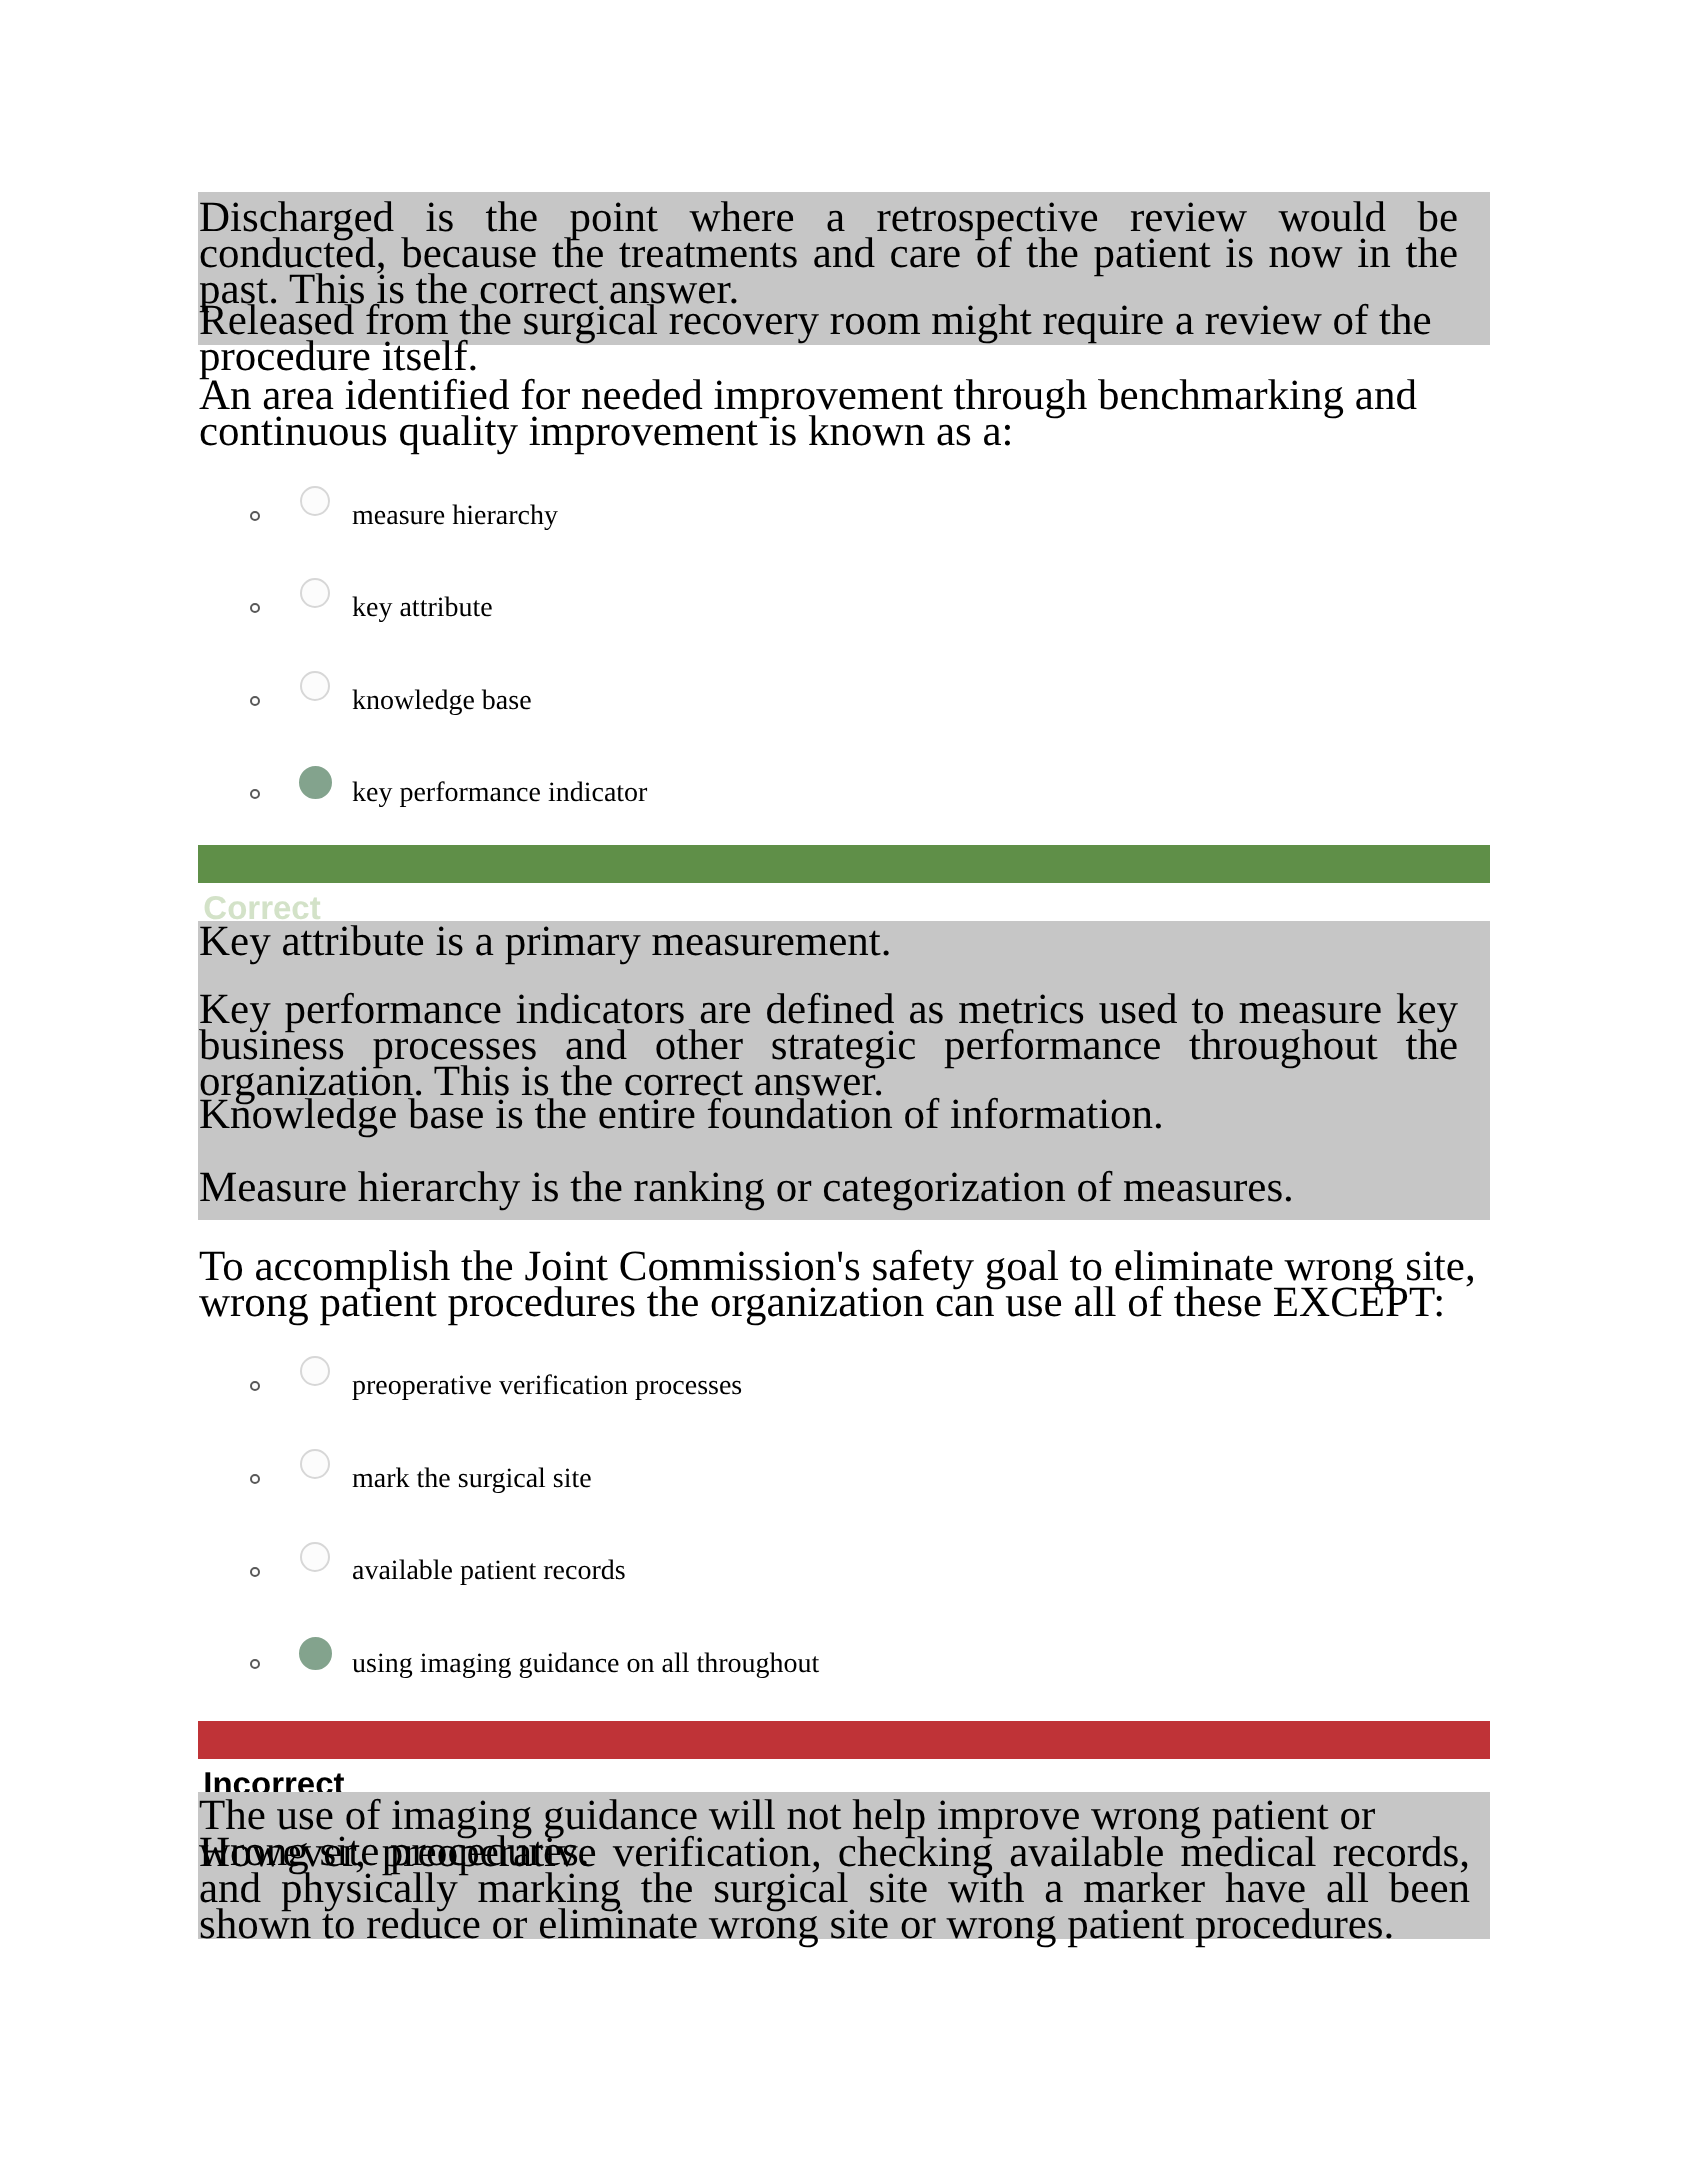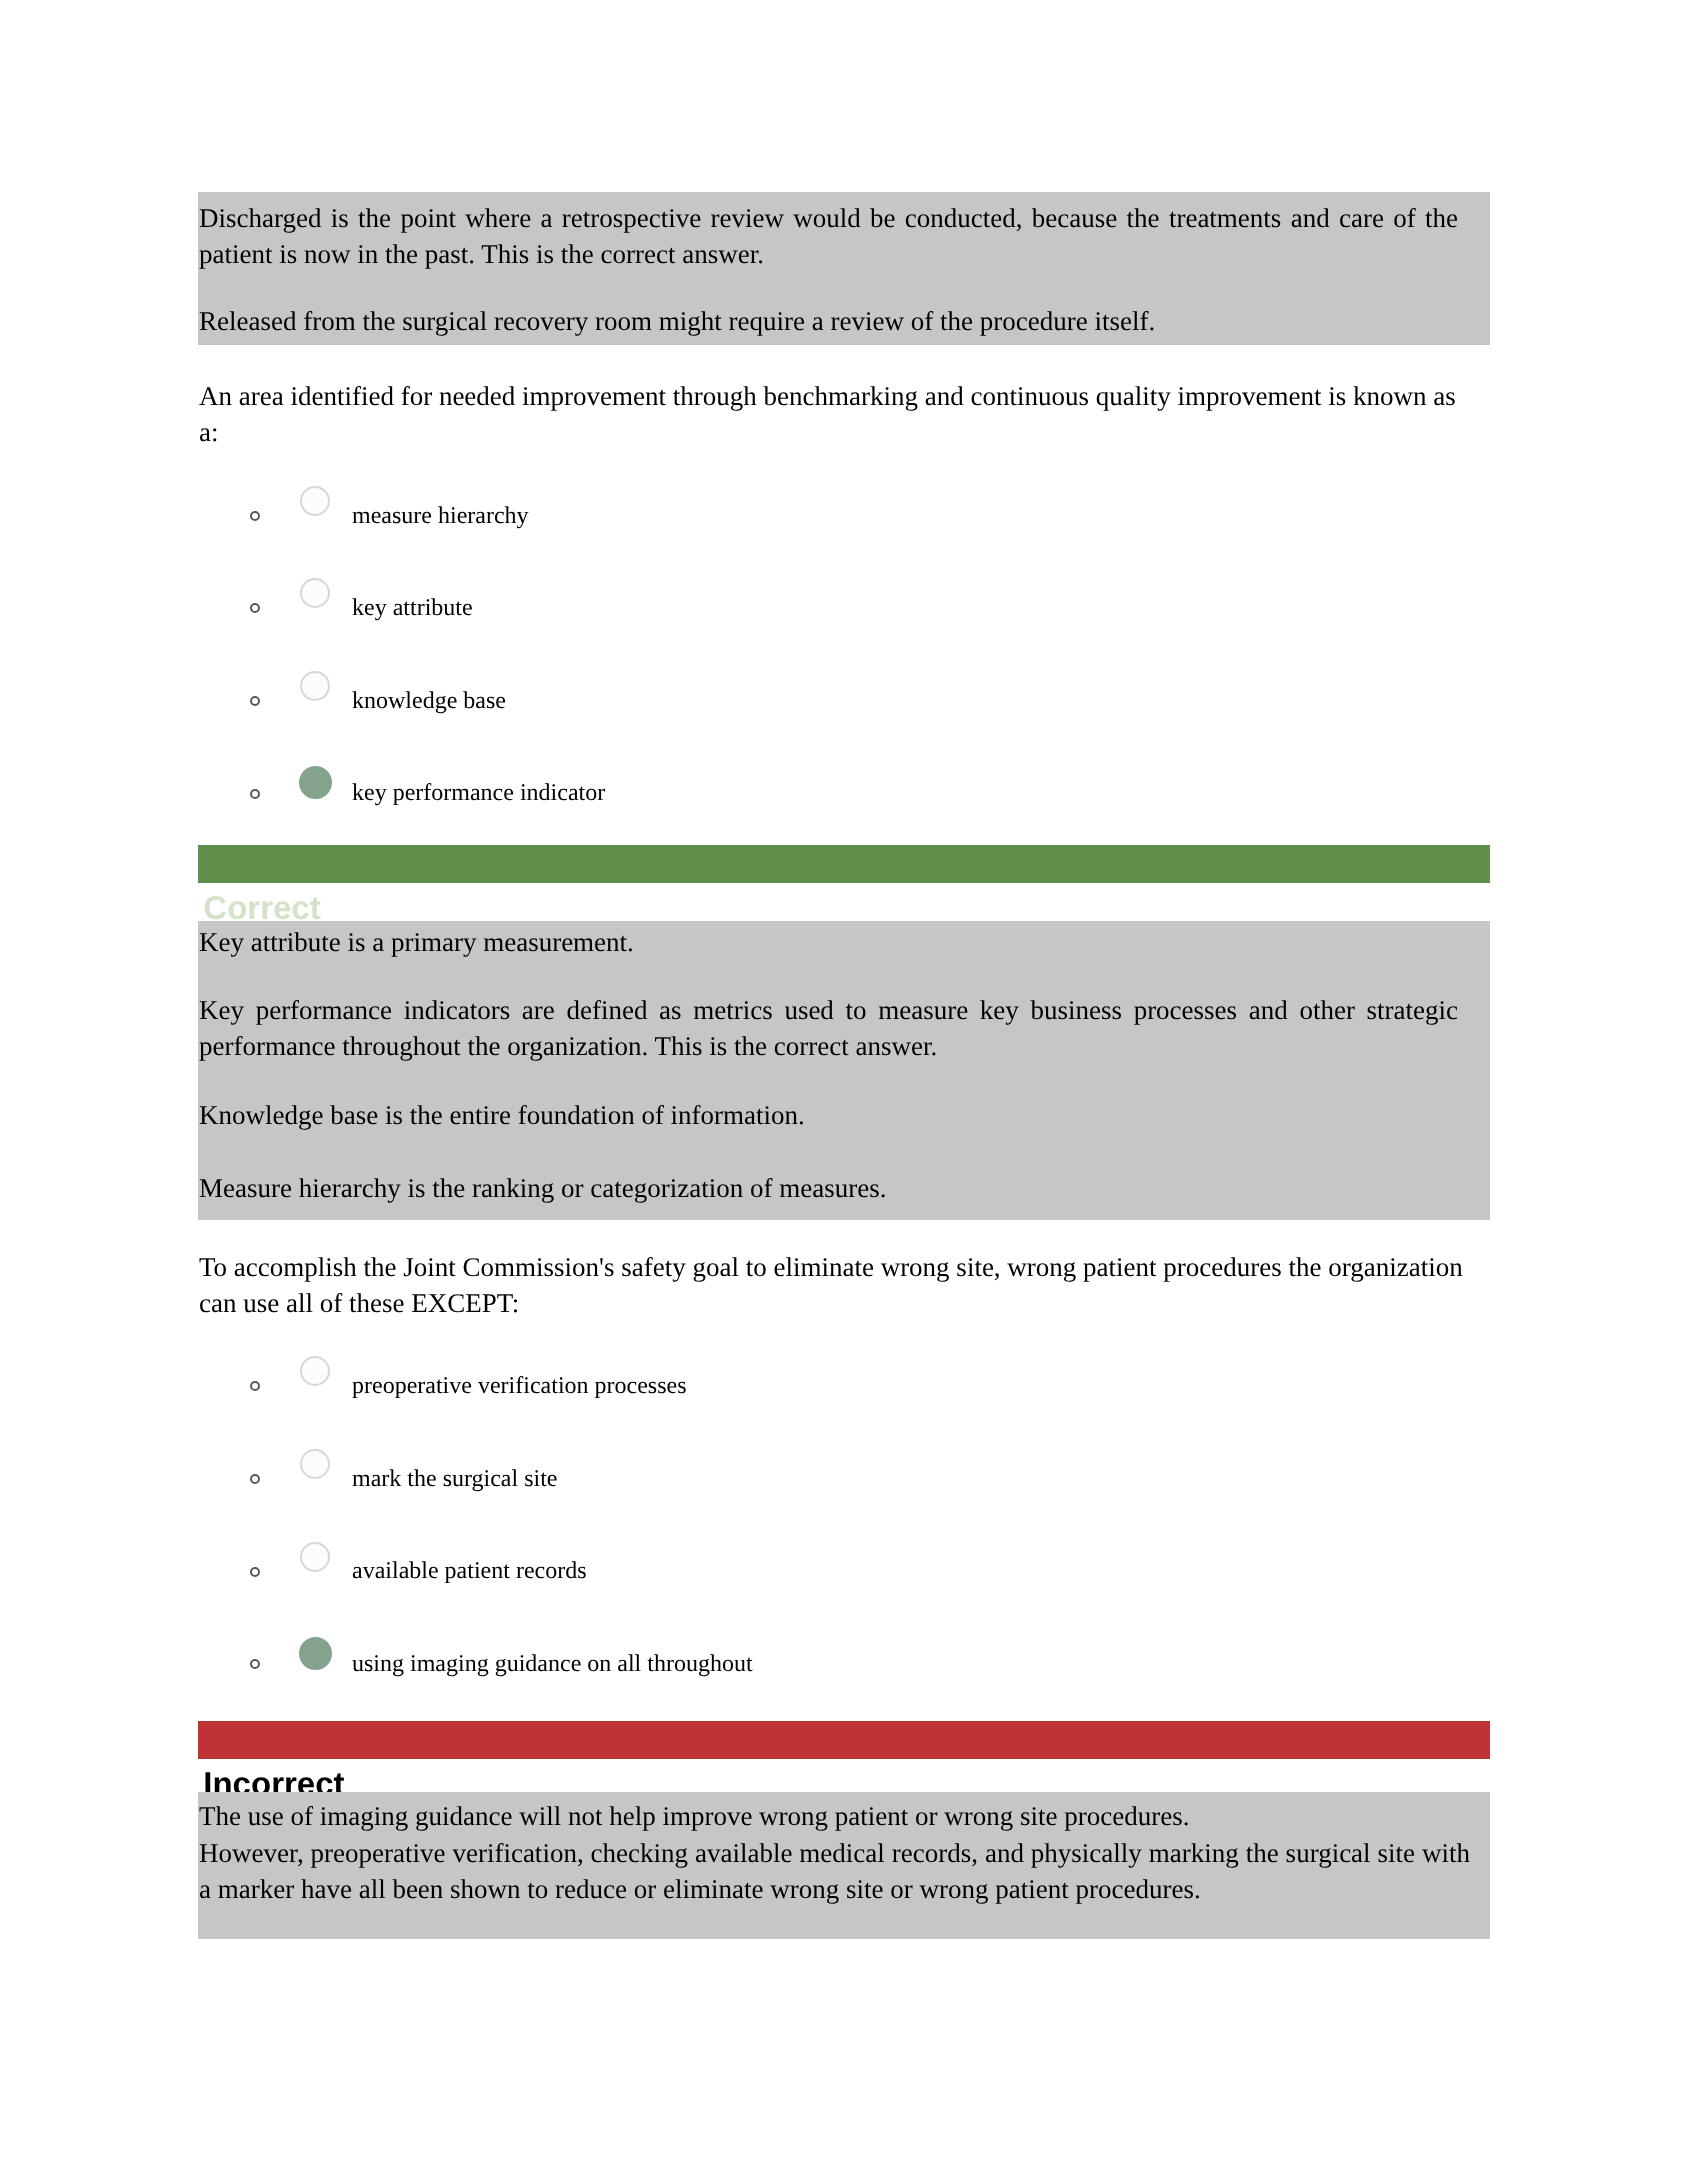--- a/index.html
+++ b/index.html
@@ -2,26 +2,26 @@
 <html style="font-size:10.6px"><head>
 <meta charset="utf-8">
 <style>
   html,body{margin:0;padding:0;background:#fff;}
   body{width:1687px;height:2183px;-webkit-font-smoothing:antialiased;
         text-rendering:geometricPrecision;}
   .page{position:relative;width:1687px;height:2183px;background:#fff;
         font-family:"Liberation Serif",serif;color:#000;}
   .abs{position:absolute;}
   .gray{background:#c6c6c6;}
-  .para{font-size:27px;line-height:36px;}
+  .para{font-size:43px;line-height:36px;}
   .just{text-align:justify;}
   .bar{height:38px;}
   .barlabel{font-family:"Liberation Sans",sans-serif;font-size:33px;font-weight:bold;
             padding-left:5.3px;line-height:38px;margin-top:44px;}
-  .opt{position:absolute;font-size:24px;line-height:36px;white-space:nowrap;}
+  .opt{position:absolute;font-size:28px;line-height:36px;white-space:nowrap;}
   .bullet{position:absolute;width:10px;height:10px;border:2px solid #595959;
           border-radius:50%;box-sizing:border-box;}
   .radio{position:absolute;width:30px;height:30px;border:2px solid #d7d7d7;
          border-radius:50%;background:#fcfcfc;box-sizing:border-box;}
   .radio.sel{width:33px;height:33px;background:#83a38d;border:2px solid #83a38d;}
   .bold{font-weight:normal;}
 </style>
 </head>
 <body>
 

